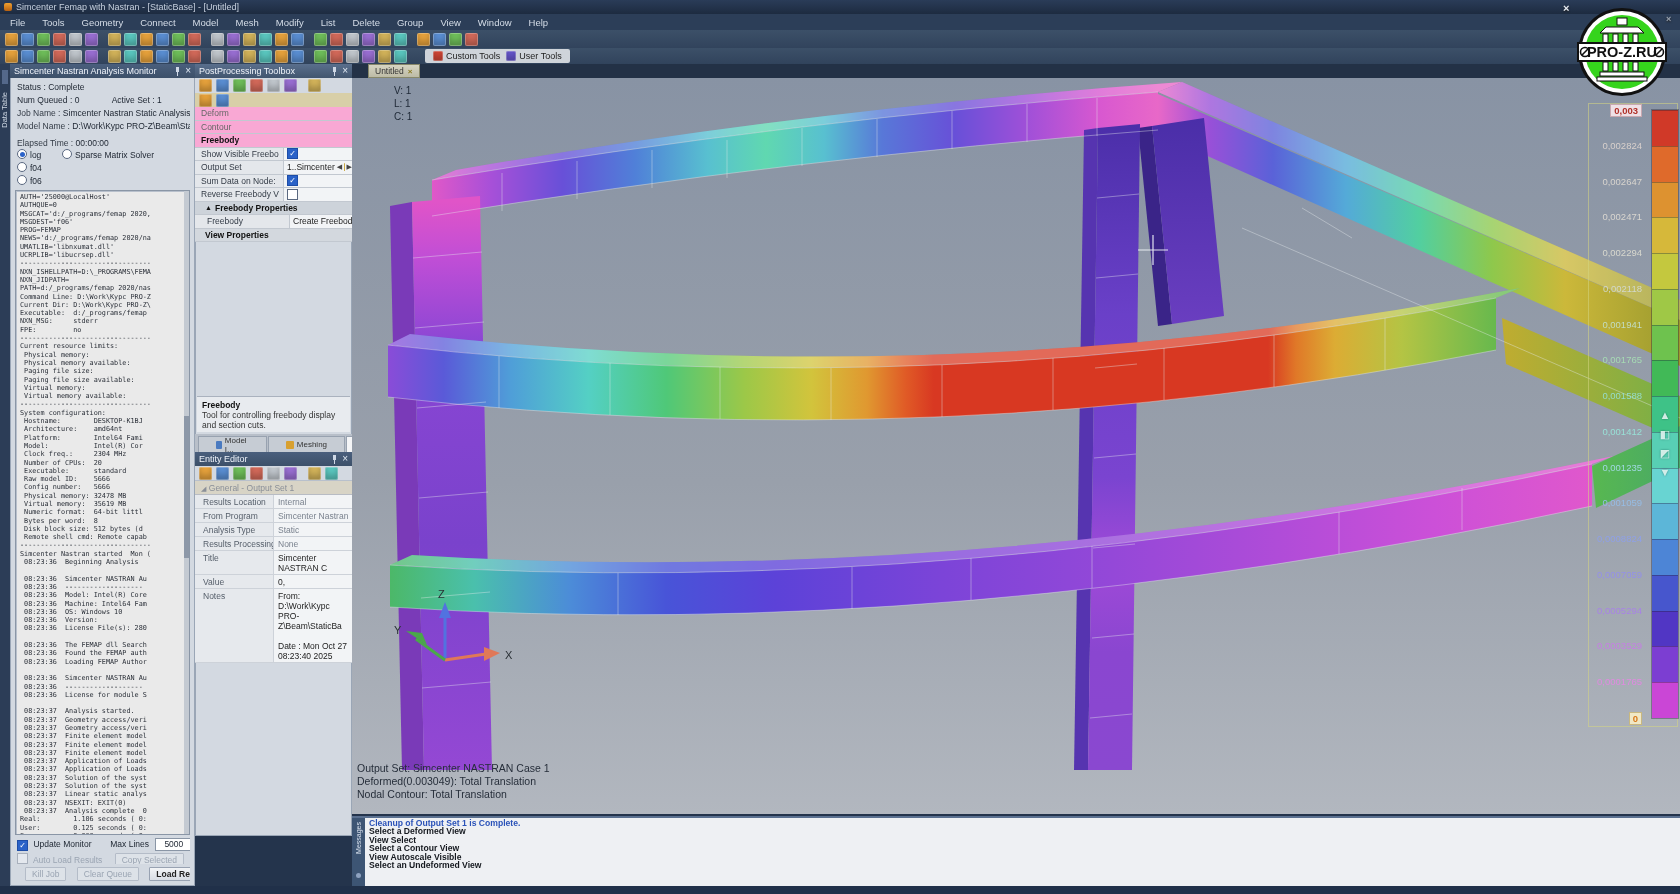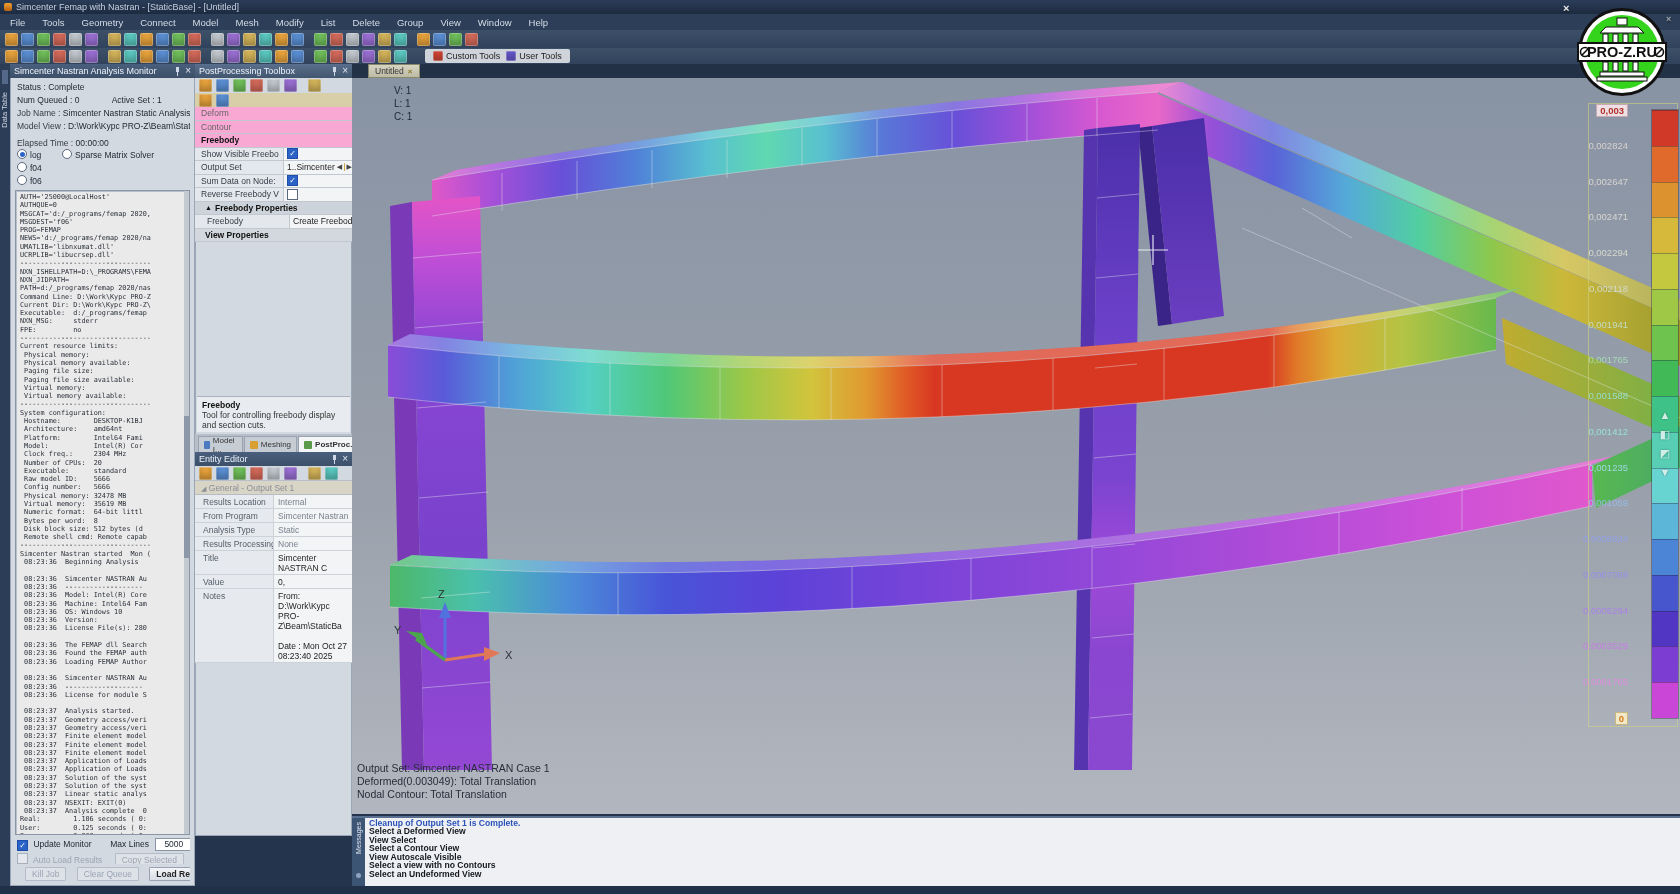--- a/index.html
+++ b/index.html
@@ -66,21 +66,21 @@
   .trow.sub{color:#111;font-weight:bold;background:#cdd3da;padding-left:10px;}
   .trow .lbl{width:82px;white-space:nowrap;overflow:hidden;color:#333b46;}
   .trow .val{flex:1;display:flex;align-items:center;gap:2px;background:#f2f4f6;align-self:stretch;
     border-left:1px solid #c2c8d0;padding-left:3px;white-space:nowrap;overflow:hidden;color:#222;}
   .dd-arrow{font-size:7px;color:#444;}
   #toolbox .desc{position:absolute;left:2px;right:2px;bottom:20px;height:36px;background:#e8ebef;
     border-top:1px solid #aab2be;font-size:8.5px;color:#333;padding:3px 5px;box-sizing:border-box;}
   #toolbox .desc b{display:block;font-size:8.5px;color:#111;}
   #toolbox .tabs{position:absolute;left:0;right:0;bottom:0;height:18px;background:#b8bfc9;display:flex;align-items:flex-end;gap:1px;padding-left:3px;}
   .tabbtn{height:15px;display:flex;align-items:center;gap:3px;background:#c6ccd4;border:1px solid #98a2b0;
-    border-bottom:none;font-size:8px;color:#333;padding:0 5px;}
+    border-bottom:none;font-size:8px;color:#333;padding:0 17px;}
   .tabbtn.active{background:#f4f5f7;font-weight:bold;}
   .minisq{width:8px;height:8px;border-radius:1px;}
   
   #entity{left:195px;top:452px;width:157px;height:384px;}
   #entity .etool{height:14px;display:flex;align-items:center;gap:4px;padding-left:4px;background:#d3d9e1;border-bottom:1px solid #b8c0cc;}
   .erow{display:flex;font-size:8.5px;border-bottom:1px solid #cdd2d9;}
   .erow .el{width:70px;padding:1.5px 0 1.5px 8px;color:#555e6a;background:#e6e9ed;white-space:nowrap;overflow:hidden;}
   .erow .ev{flex:1;padding:1.5px 0 1.5px 4px;background:#f2f4f6;color:#7a828e;white-space:pre-line;overflow:hidden;border-left:1px solid #cdd2d9;}
   .erow.dark .ev{color:#222;}
   .egroup{font-size:8.5px;color:#8a8f98;background:#d8d4c6;padding:1.5px 0 1.5px 6px;border-bottom:1px solid #b8bcc4;}
@@ -93,21 +93,21 @@
   #canvas{position:absolute;left:0;top:14px;width:1328px;height:736px;overflow:hidden;}
   #scene{position:absolute;left:0;top:0;}
   .vlc{position:absolute;left:8px;top:6px;font-size:10px;color:#1d2735;line-height:13px;margin-left:34px;}
   .outlines{position:absolute;left:5px;top:684px;font-size:10.5px;color:#262e3a;line-height:13px;white-space:pre;}
   
   #legendbox{position:absolute;left:1236px;top:25px;width:88px;height:622px;border:1px solid rgba(214,214,130,.55);}
   #legendbar{position:absolute;left:1300px;top:32px;width:26px;height:608px;display:flex;flex-direction:column;
     box-shadow:0 0 0 1px rgba(40,40,60,.4);}
   .lg-band{flex:1;border-top:1px solid rgba(30,30,50,.35);}
   #legendlabels{position:absolute;left:1180px;top:32px;width:114px;height:610px;font-size:9.5px;}
-  .lg-label{position:absolute;right:18px;white-space:nowrap;}
+  .lg-label{position:absolute;right:4px;white-space:nowrap;}
   .lg-top{background:#efe0e6;border:1px solid #c8a8b0;padding:0 3px;font-weight:bold;}
   .lg-bottom{background:#f0e8c6;border:1px solid #c8b880;padding:0 3px;font-weight:bold;}
   #legendctl{position:absolute;left:1301px;top:328px;width:24px;text-align:center;color:rgba(240,255,250,.85);
     font-size:11px;line-height:19px;text-shadow:0 0 2px rgba(0,60,60,.6);}
   
   #messages{left:352px;top:816px;width:1328px;height:70px;background:#eef0f3;border-top:2px solid #5a7090;box-sizing:border-box;}
   #msgtab{position:absolute;left:0;top:0;width:13px;height:100%;background:#3d5574;color:#dce4f0;}
   #msgtab .vtxt{position:absolute;top:4px;left:3px;font-size:7px;writing-mode:vertical-rl;transform:rotate(180deg);}
   #msgtab .dot{position:absolute;bottom:8px;left:4px;width:5px;height:5px;border-radius:50%;background:#8ea2c0;}
   #msglist{position:absolute;left:17px;top:1px;right:4px;bottom:1px;overflow:hidden;}
@@ -229,21 +229,21 @@
         <span>0</span>
         <span style="display:inline-block;width:28px;"></span>
         <span>Active Set :</span>
         <span>1</span>
       </div>
       <div class="mrow" style="top:30px;">
         <span style="color:#333b46;">Job Name :</span>
         <span>Simcenter Nastran Static Analysis Se</span>
       </div>
       <div class="mrow" style="top:43px;">
-        <span style="color:#333b46;">Model View :</span>
+        <span style="color:#333b46;">Model Name :</span>
         <span>D:\Work\Kypc PRO-Z\Beam\StaticBa</span>
       </div>
       <div class="mrow" style="top:60px;">
         <span style="color:#333b46;">Elapsed Time :</span>
         <span>00:00:00</span>
       </div>
       <div class="mrow" style="top:71px;">
         <span class="radio on"></span><span>log</span>
         <span style="display:inline-block;width:16px;"></span>
         <span class="radio"></span><span>Sparse Matrix Solver</span>
@@ -719,21 +719,20 @@
     <div id="msgtab">
       <div class="vtxt">Messages</div>
       <div class="dot"></div>
     </div>
     <div id="msglist">
         <div class="msg-line">Cleanup of Output Set 1 is Complete.</div>
         <div class="msg-line">Select a Deformed View</div>
         <div class="msg-line">View Select</div>
         <div class="msg-line">Select a Contour View</div>
         <div class="msg-line">View Autoscale Visible</div>
-        <div class="msg-line">Select a view with no Contours</div>
         <div class="msg-line">Select an Undeformed View</div>
       </div>
   </div>
 
   <div id="bottomstrip" class="abs"></div>
 
   <span class="abs closex" style="left:1563px;top:2px;">×</span>
   <span class="abs closex" style="left:1666px;top:14px;color:#9aa4b2;font-size:9px;">×</span>
 
   <div id="logo" class="abs">

